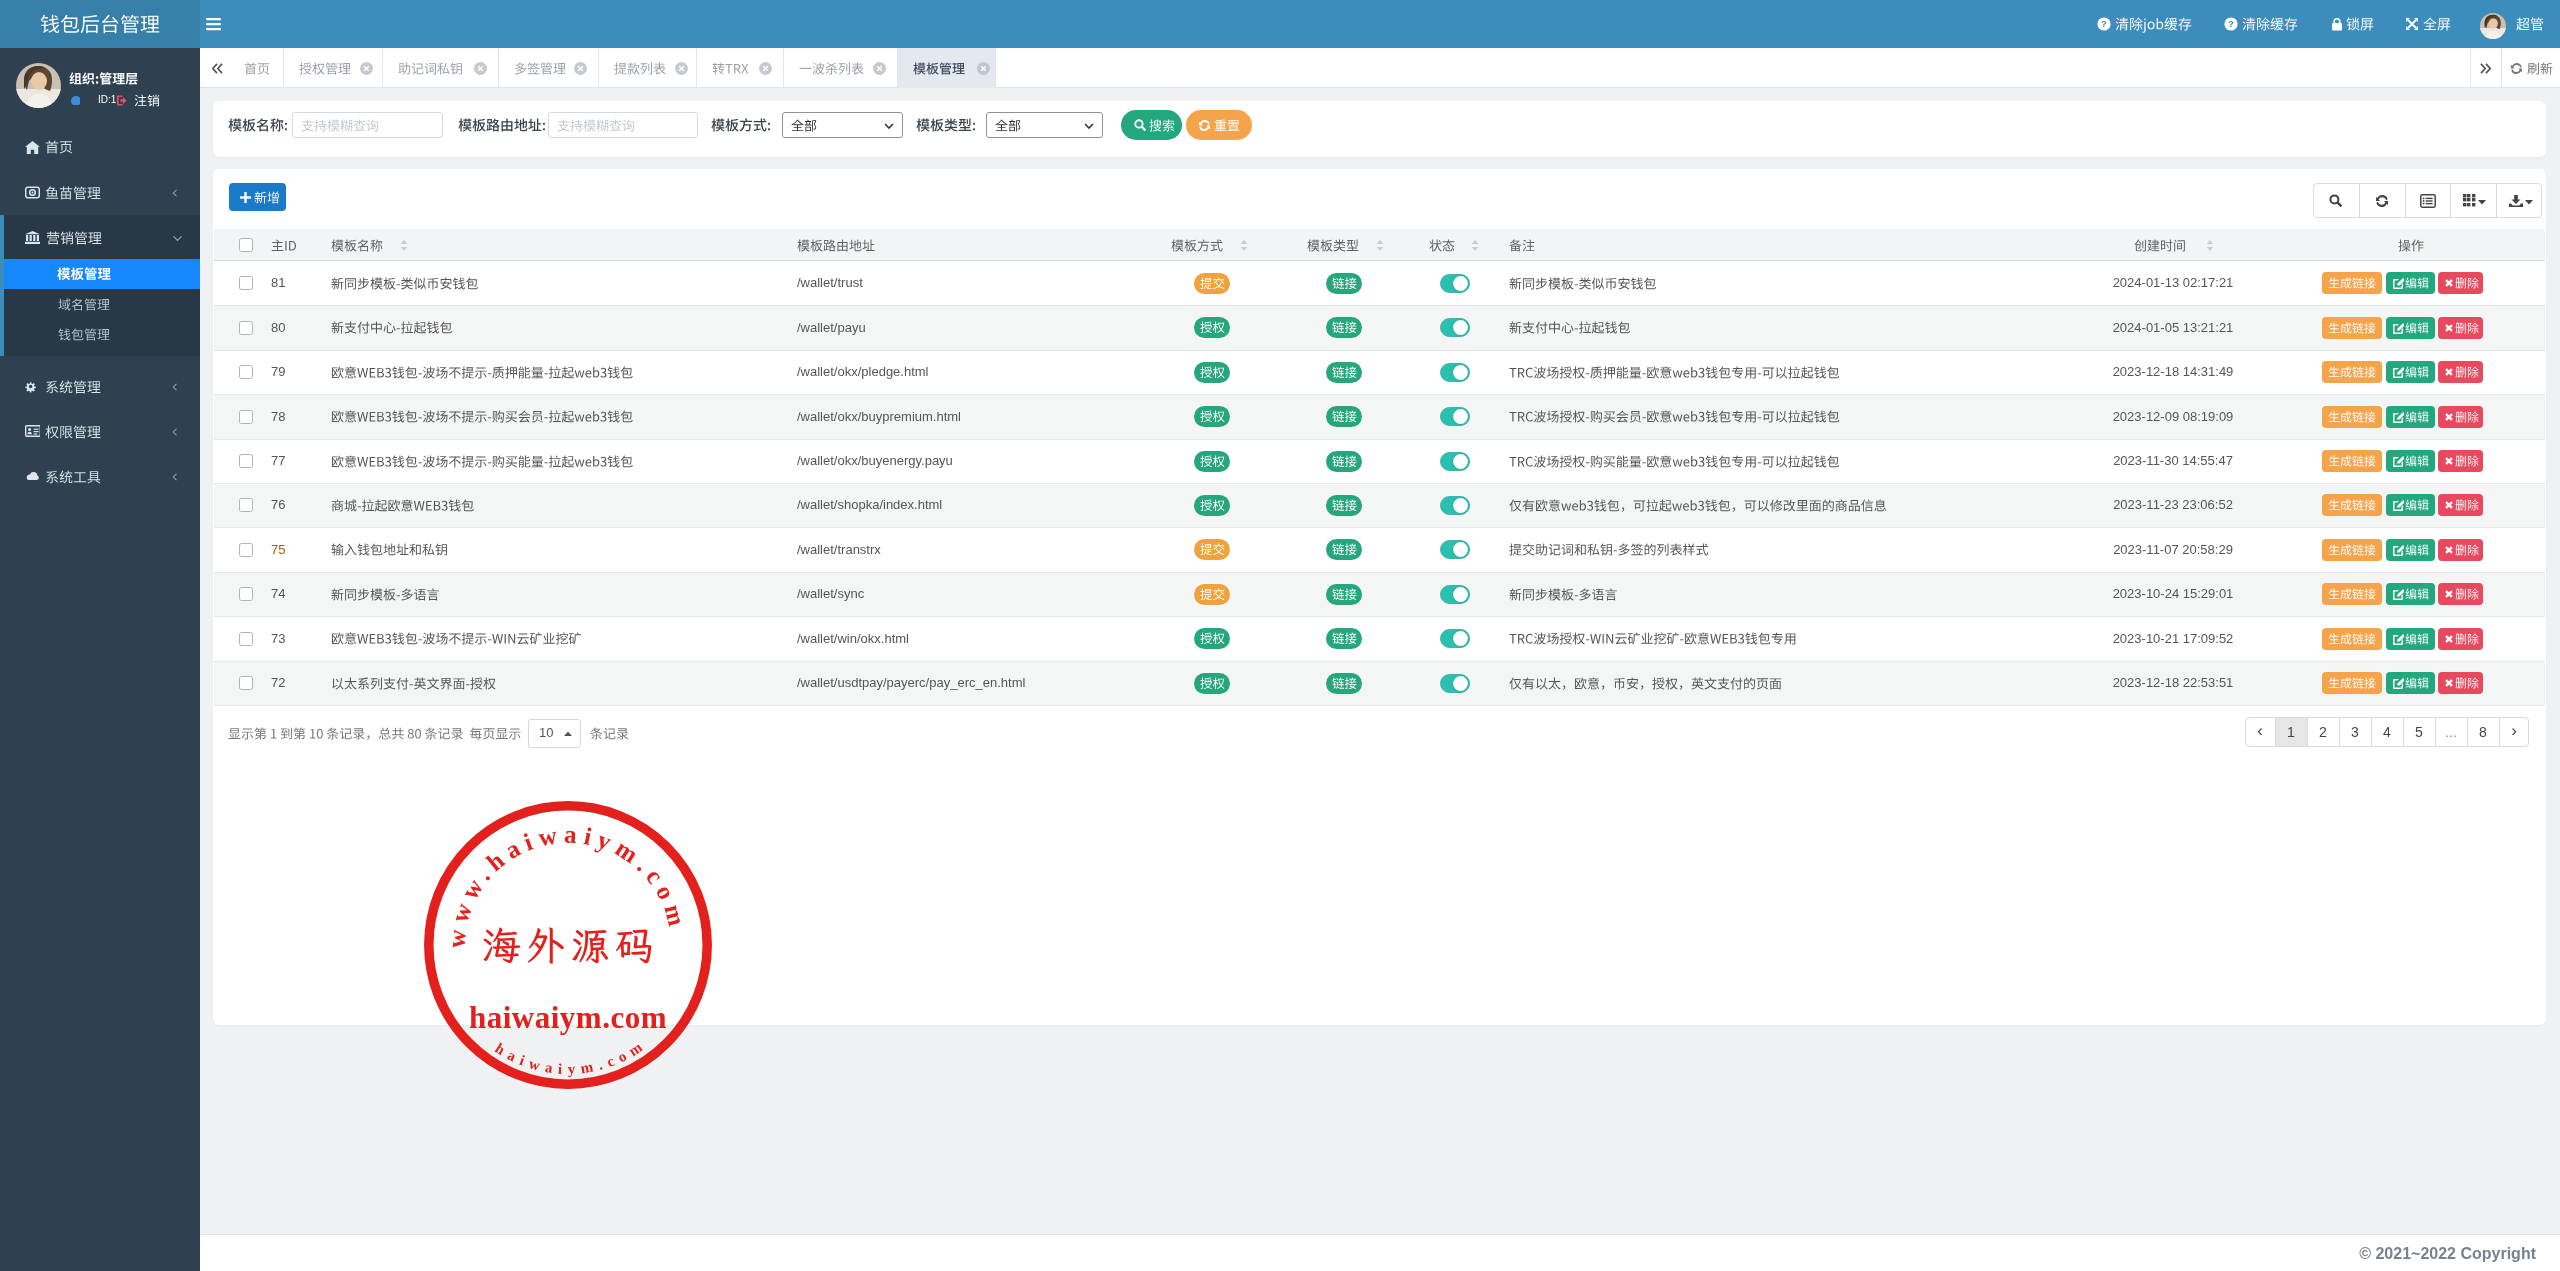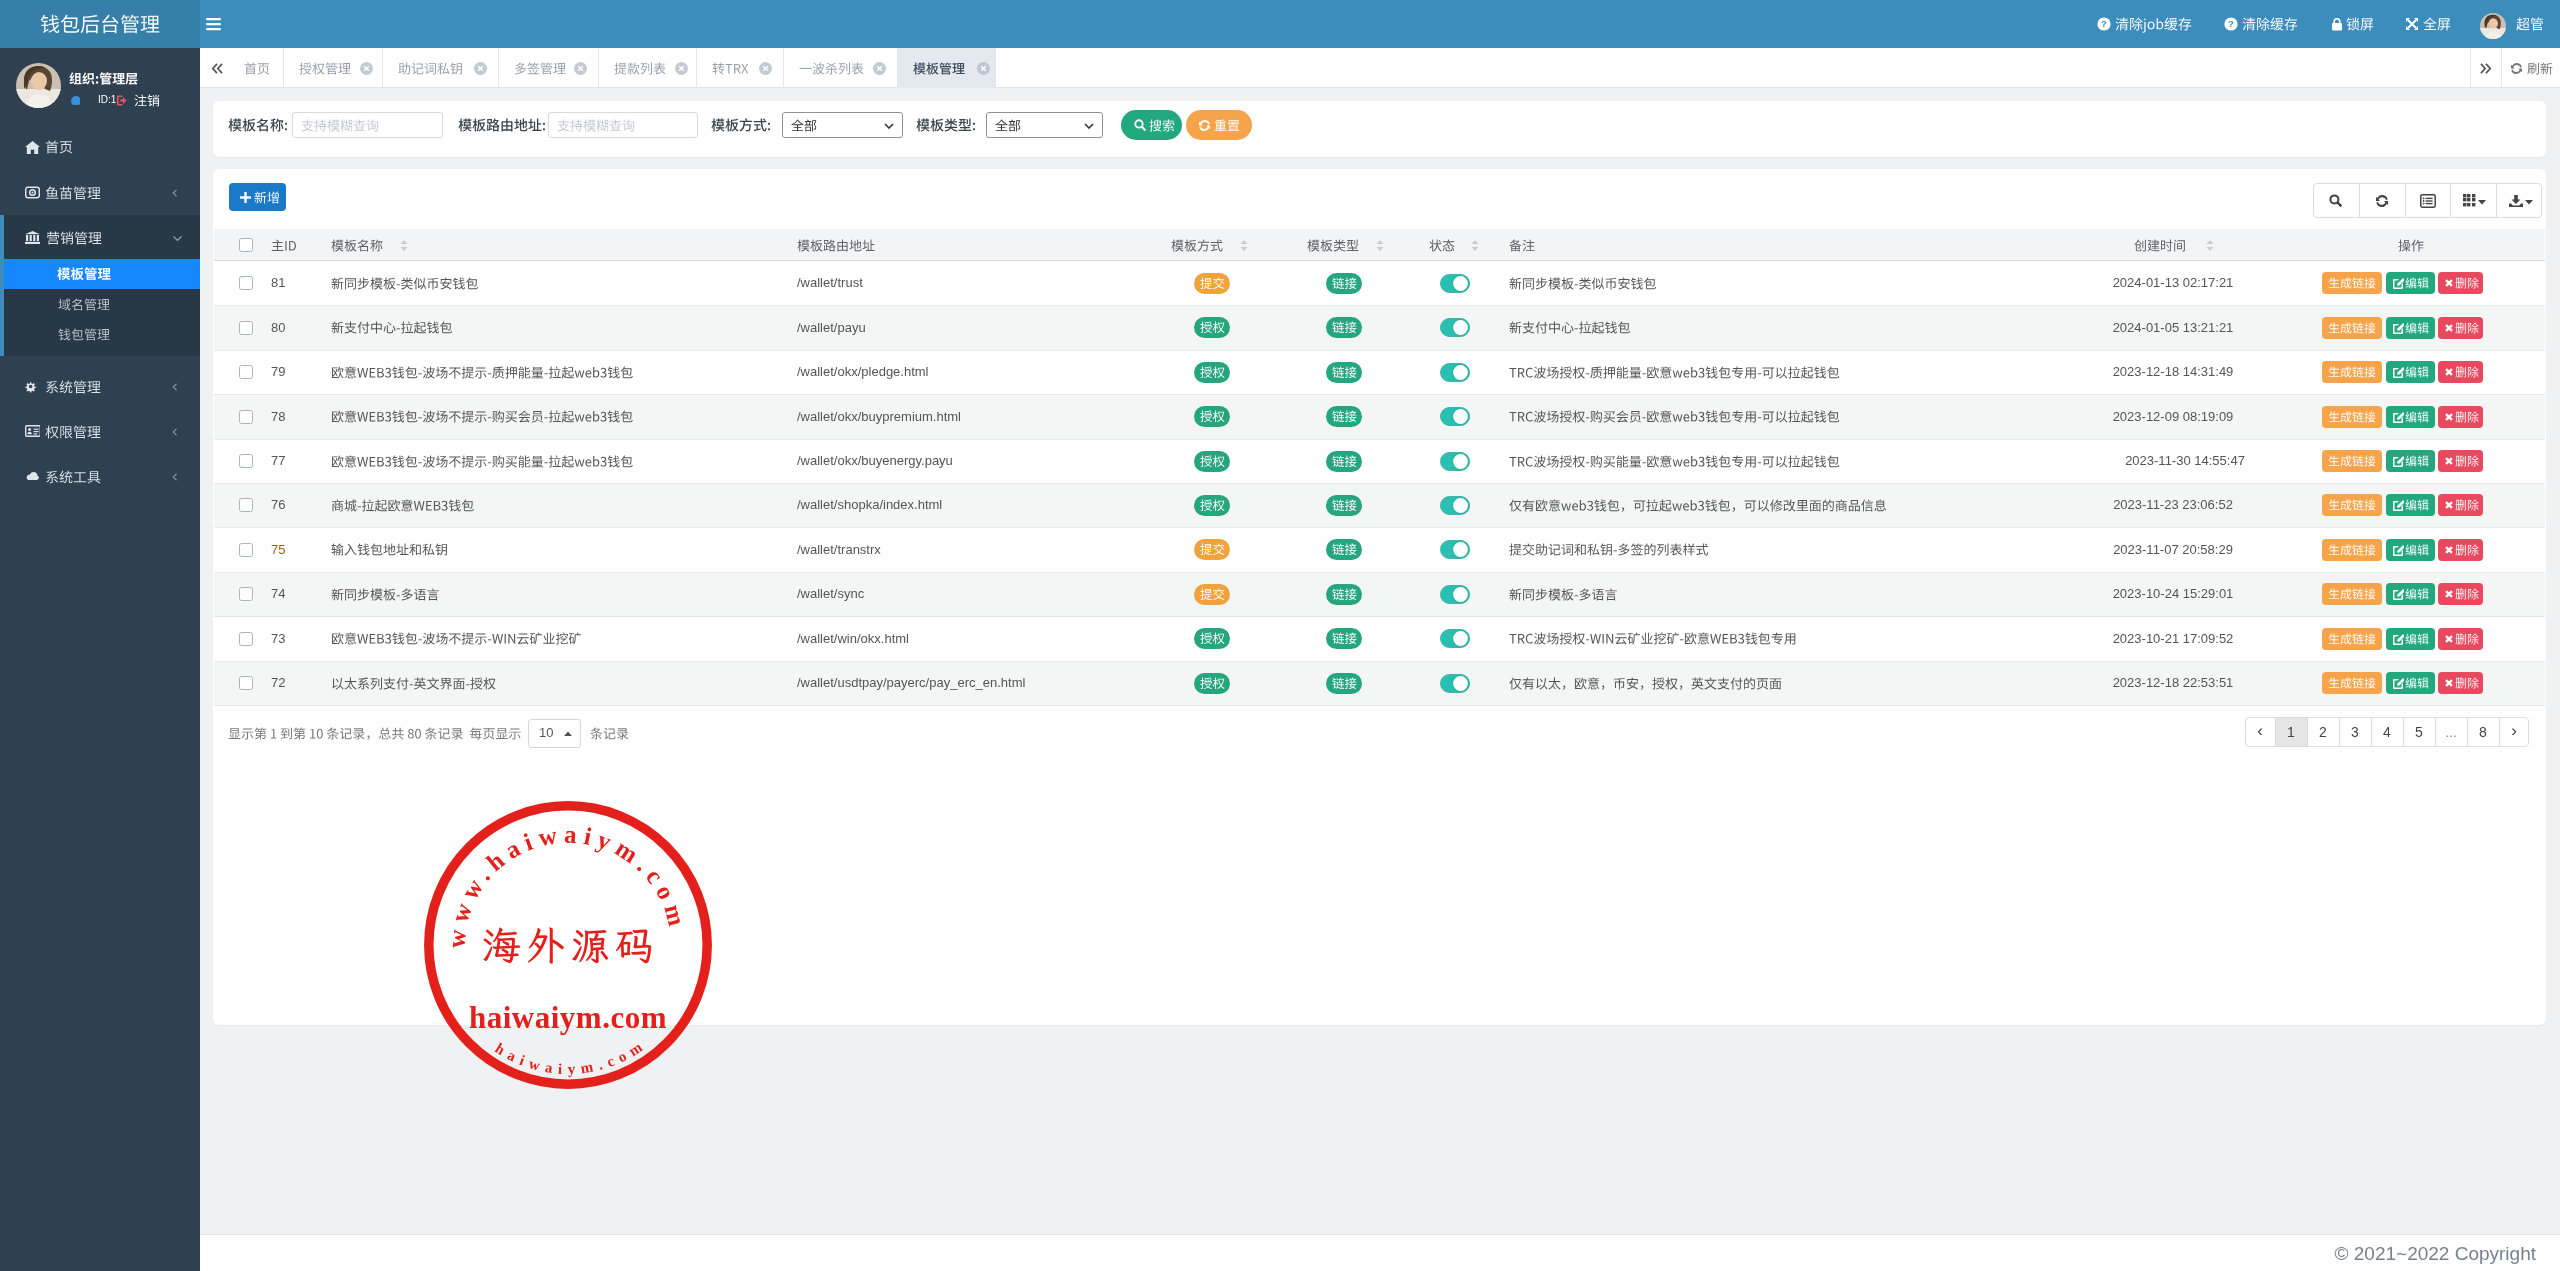--- a/index.html
+++ b/index.html
@@ -1140,21 +1140,21 @@
     <use href="#g145" x="17095"></use>
     <use href="#g146" x="18095"></use>
     <use href="#g112" x="19095"></use>
     <use href="#g147" x="19442"></use>
     <use href="#g148" x="20442"></use>
     <use href="#g127" x="21442"></use>
     <use href="#g128" x="22442"></use>
     <use href="#g0" x="23442"></use>
     <use href="#g1" x="24442"></use>
   </svg>
-<div class="lat" style="left:2173.0px;top:451.0px;font-size:13px;line-height:20px;color:#555;font-weight:normal;font-family:'Liberation Sans',sans-serif;transform:translateX(-50%);margin-left:12px;">2023-11-30 14:55:47</div>
+<div class="lat" style="left:2173.0px;top:451.0px;font-size:13px;line-height:20px;color:#555;font-weight:normal;font-family:'Liberation Sans',sans-serif;transform:translateX(-50%);">2023-11-30 14:55:47</div>
 <div style="position:absolute;left:2322.0px;top:450.0px;width:60px;height:22px;background:#f6a44c;border-radius:4px;"></div>
 <svg style="position:absolute;left:2328.0px;top:455.0px;" width="48.0" height="13.9" viewBox="0 -880 4000 1160" fill="#fff">
     <use href="#g119" x="0"></use>
     <use href="#g120" x="1000"></use>
     <use href="#g117" x="2000"></use>
     <use href="#g118" x="3000"></use>
   </svg>
 <div style="position:absolute;left:2385.5px;top:450.0px;width:49px;height:22px;background:#23a87e;border-radius:4px;"></div>
 <svg style="position:absolute;left:2391.5px;top:455.0px" width="12" height="12" viewBox="0 0 12 12">
     <path d="M11 6.1V11a1 1 0 01-1 1H2a1 1 0 01-1-1V3a1 1 0 011-1h4.9L5.4 3.5H2.5v7h7V7.6z" fill="#fff"></path>
@@ -1631,21 +1631,21 @@
 <div class="lat" style="left:2387.0px;top:721.5px;font-size:14px;line-height:21px;color:#444;font-weight:normal;font-family:'Liberation Sans',sans-serif;transform:translateX(-50%);">4</div>
 <div style="position:absolute;left:2403px;top:718px;width:1px;height:28px;background:#d8dce1;"></div>
 <div class="lat" style="left:2419.0px;top:721.5px;font-size:14px;line-height:21px;color:#444;font-weight:normal;font-family:'Liberation Sans',sans-serif;transform:translateX(-50%);">5</div>
 <div style="position:absolute;left:2435px;top:718px;width:1px;height:28px;background:#d8dce1;"></div>
 <div class="lat" style="left:2451.0px;top:721.5px;font-size:14px;line-height:21px;color:#8a9099;font-weight:normal;font-family:'Liberation Sans',sans-serif;transform:translateX(-50%);">...</div>
 <div style="position:absolute;left:2467px;top:718px;width:1px;height:28px;background:#d8dce1;"></div>
 <div class="lat" style="left:2483.0px;top:721.5px;font-size:14px;line-height:21px;color:#444;font-weight:normal;font-family:'Liberation Sans',sans-serif;transform:translateX(-50%);">8</div>
 <div style="position:absolute;left:2499px;top:718px;width:1px;height:28px;background:#d8dce1;"></div>
 <div class="lat" style="left:2514.0px;top:718.0px;font-size:17px;line-height:26px;color:#444;font-weight:normal;font-family:'Liberation Sans',sans-serif;transform:translateX(-50%);">›</div>
 <div style="position:absolute;left:200px;top:1234px;width:2360px;height:37px;background:#fff;border-top:1px solid #e4e4e4;"></div>
-<div class="lat" style="left:2536.0px;top:1242.5px;font-size:19px;line-height:21px;color:#76838f;font-weight:normal;font-family:'Liberation Sans',sans-serif;transform:translateX(-100%);">© 2021~2022 Copyright</div>
+<div class="lat" style="left:2536.0px;top:1242.5px;font-size:16px;line-height:21px;color:#76838f;font-weight:bold;font-family:'Liberation Sans',sans-serif;transform:translateX(-100%);">© 2021~2022 Copyright</div>
 <svg style="position:absolute;left:418px;top:795px;z-index:50" width="300" height="300" viewBox="0 0 300 300">
 <defs>
 <path id="arcT" d="M47.1 155.4 A103 103 0 1 1 252.9 155.4" fill="none"></path>
 <path id="arcB" d="M51.2 232.9 A129 129 0 0 0 248.8 232.9" fill="none"></path>
 </defs>
 <circle cx="150" cy="150" r="139.2" fill="none" stroke="#e3201b" stroke-width="9.5"></circle>
 <text font-family="Liberation Serif" font-size="25" font-weight="bold" fill="#e3201b" letter-spacing="6.2">
 <textPath href="#arcT" startOffset="2">www.haiwaiym.com</textPath></text>
 <text font-family="Liberation Serif" font-size="15" font-weight="bold" fill="#e3201b" letter-spacing="6">
 <textPath href="#arcB" startOffset="34">haiwaiym.com</textPath></text>

